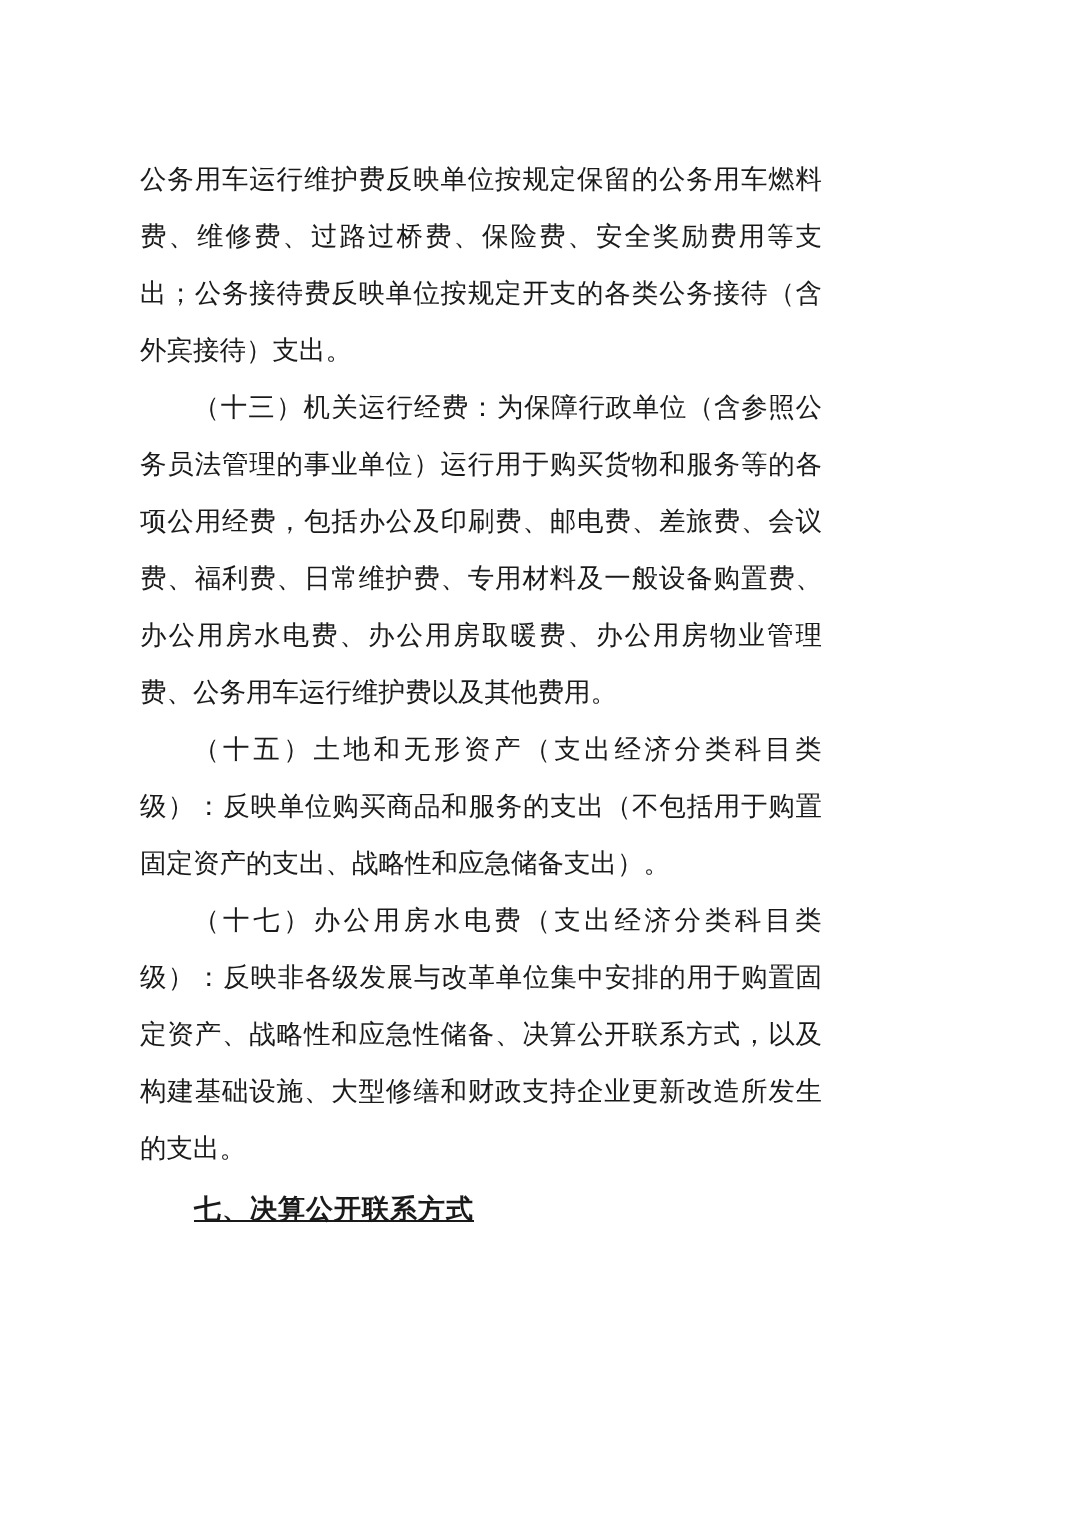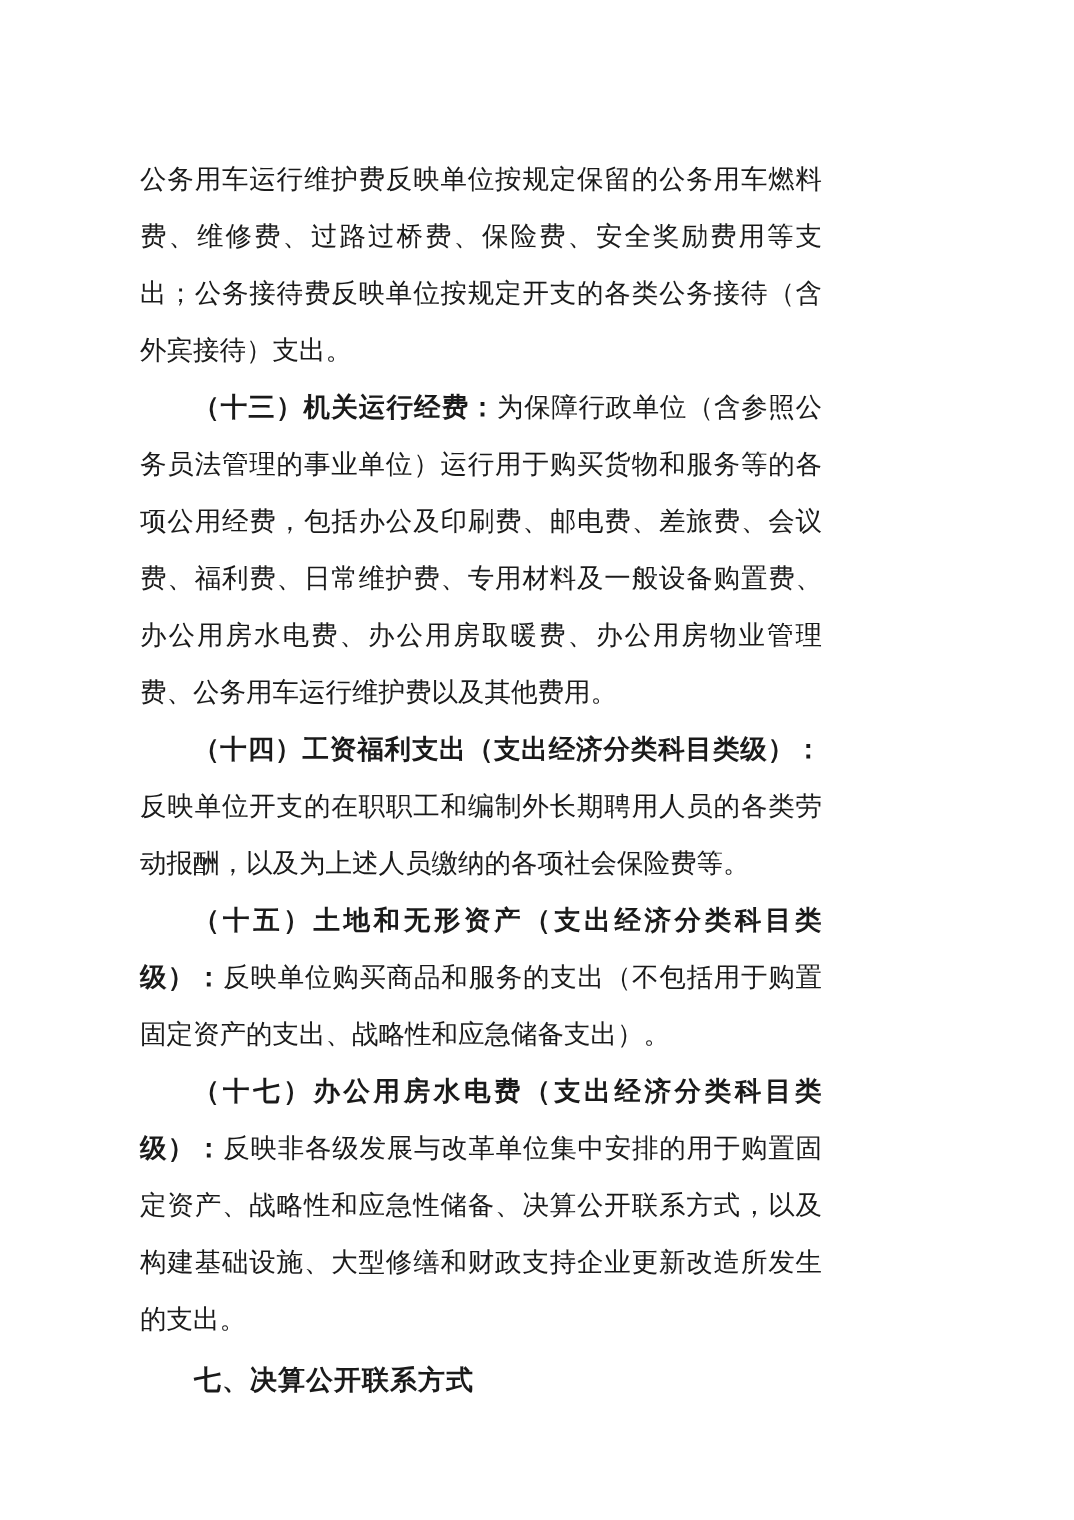--- a/index.html
+++ b/index.html
@@ -26,48 +26,46 @@
   p {
     margin: 0;
     padding: 0;
     text-align: justify;
     text-justify: inter-ideograph;
   }
   p.indent {
     text-indent: 2em;
   }
   .lead {
-    font-weight: bold;
+    font-weight: normal;
     letter-spacing: 0.5px;
   }
   .section-heading {
     font-weight: bold;
     text-indent: 2em;
     font-size: 27px;
     letter-spacing: 1px;
     margin-top: 4px;
+    text-decoration: underline;
   }
 </style>
 </head>
 <body>
 
 <div class="page">
   <div class="doc-body">
 
     <p>
       <span>公务用车运行维护费反映单位按规定保留的公务用车燃料费、维修费、过路过桥费、保险费、安全奖励费用等支出；公务接待费反映单位按规定开支的各类公务接待（含外宾接待）支出。</span>
     </p>
 
     <p class="indent">
       <span class="lead">（十三）机关运行经费：</span><span>为保障行政单位（含参照公务员法管理的事业单位）运行用于购买货物和服务等的各项公用经费，包括办公及印刷费、邮电费、差旅费、会议费、福利费、日常维护费、专用材料及一般设备购置费、办公用房水电费、办公用房取暖费、办公用房物业管理费、公务用车运行维护费以及其他费用。</span>
     </p>
 
-    <p class="indent">
-      <span class="lead">（十四）工资福利支出（支出经济分类科目类级）：</span><span>反映单位开支的在职职工和编制外长期聘用人员的各类劳动报酬，以及为上述人员缴纳的各项社会保险费等。</span>
-    </p>
 
     <p class="indent">
       <span class="lead">（十五）土地和无形资产（支出经济分类科目类级）：</span><span>反映单位购买商品和服务的支出（不包括用于购置固定资产的支出、战略性和应急储备支出）。</span>
     </p>
 
 
     <p class="indent">
       <span class="lead">（十七）办公用房水电费（支出经济分类科目类级）：</span><span>反映非各级发展与改革单位集中安排的用于购置固定资产、战略性和应急性储备、决算公开联系方式，以及构建基础设施、大型修缮和财政支持企业更新改造所发生的支出。</span>
     </p>
 

